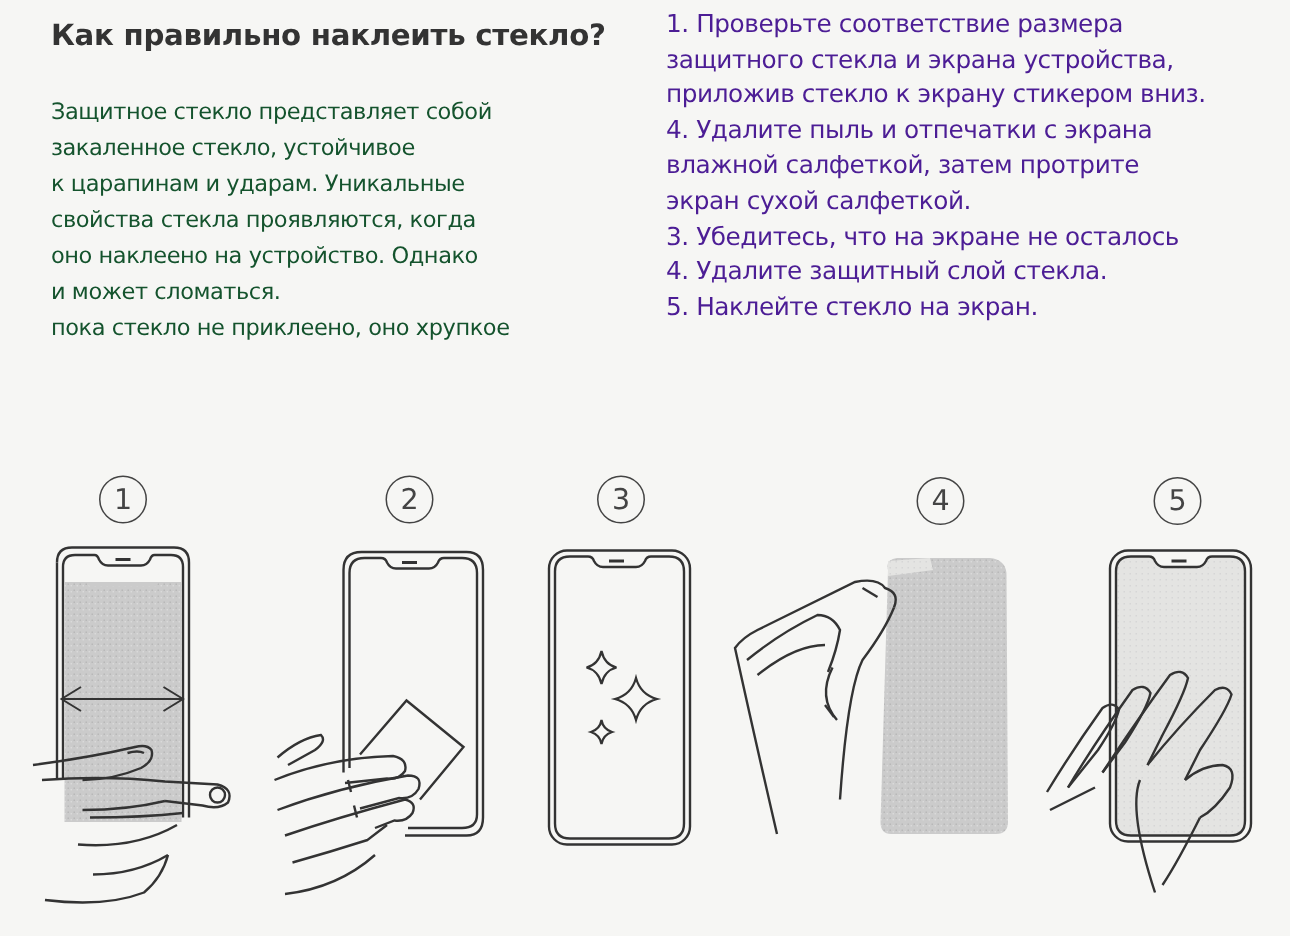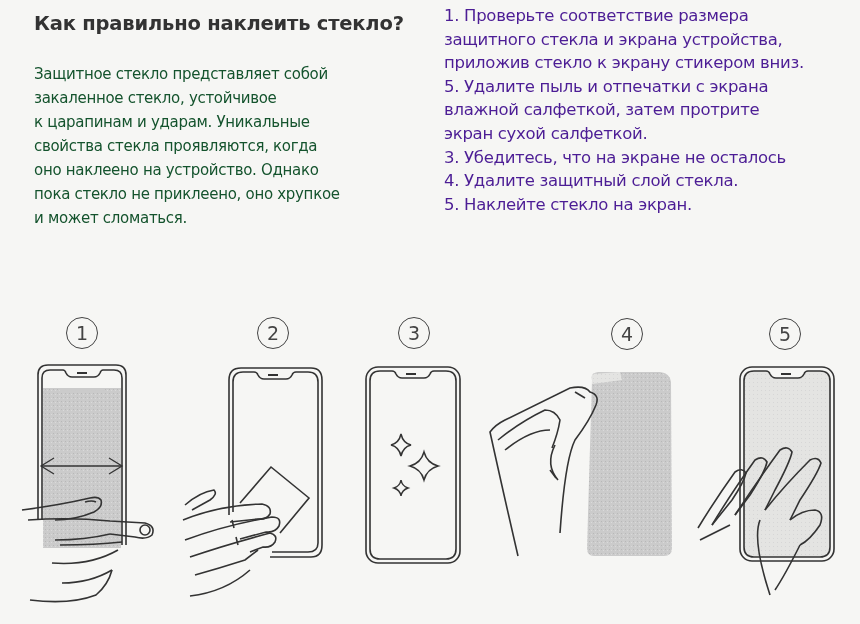--- a/index.html
+++ b/index.html
@@ -42,29 +42,29 @@
 <div class="page">
 
   <div class="title">Как правильно наклеить стекло?</div>
 
   <div class="intro">
     <span>Защитное стекло представляет собой</span>
     <span>закаленное стекло, устойчивое</span>
     <span>к царапинам и ударам. Уникальные</span>
     <span>свойства стекла проявляются, когда</span>
     <span>оно наклеено на устройство. Однако</span>
+    <span>и может сломаться.</span>
     <span>пока стекло не приклеено, оно хрупкое</span>
-    <span>и может сломаться.</span>
   </div>
 
   <div class="steps">
     <span>1. Проверьте соответствие размера</span>
     <span>защитного стекла и экрана устройства,</span>
     <span>приложив стекло к экрану стикером вниз.</span>
-    <span>5. Удалите пыль и отпечатки с экрана</span>
+    <span>4. Удалите пыль и отпечатки с экрана</span>
     <span>влажной салфеткой, затем протрите</span>
     <span>экран сухой салфеткой.</span>
     <span>3. Убедитесь, что на экране не осталось</span>
     <span>4. Удалите защитный слой стекла.</span>
     <span>5. Наклейте стекло на экран.</span>
   </div>
 
   <div class="illus">
 
     <div class="num" style="left:66px; top:17px;">1</div>

